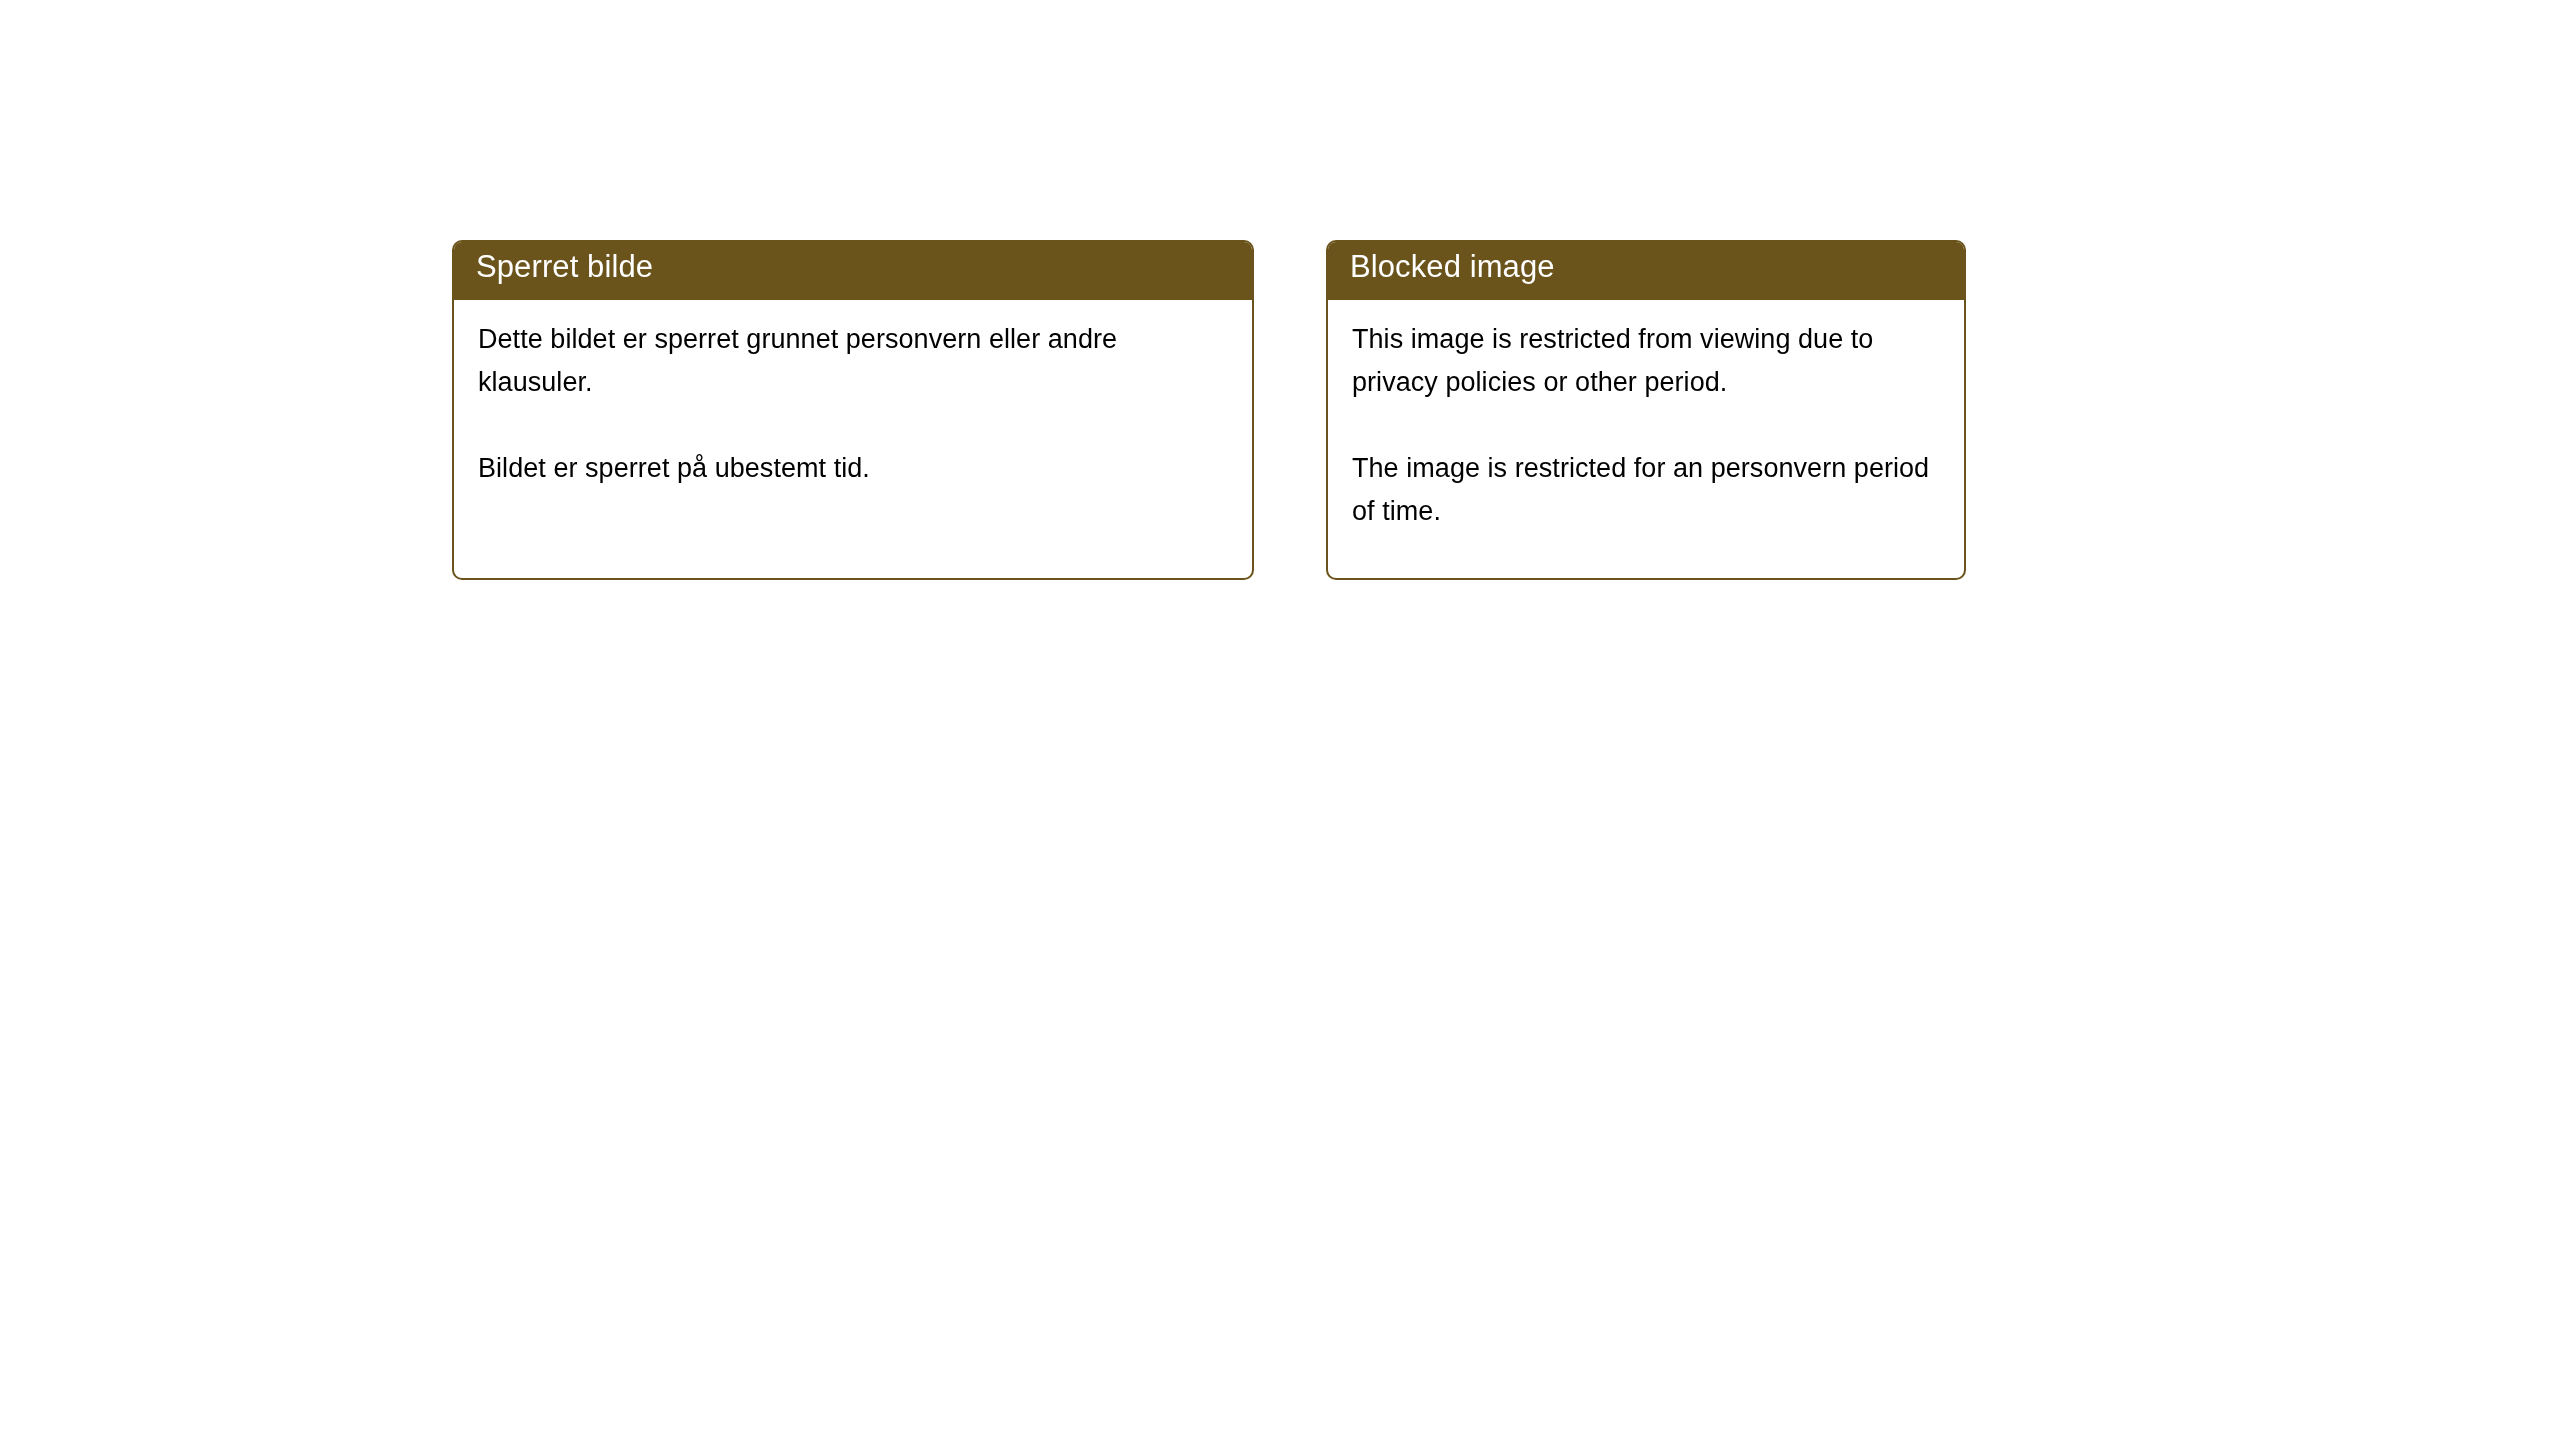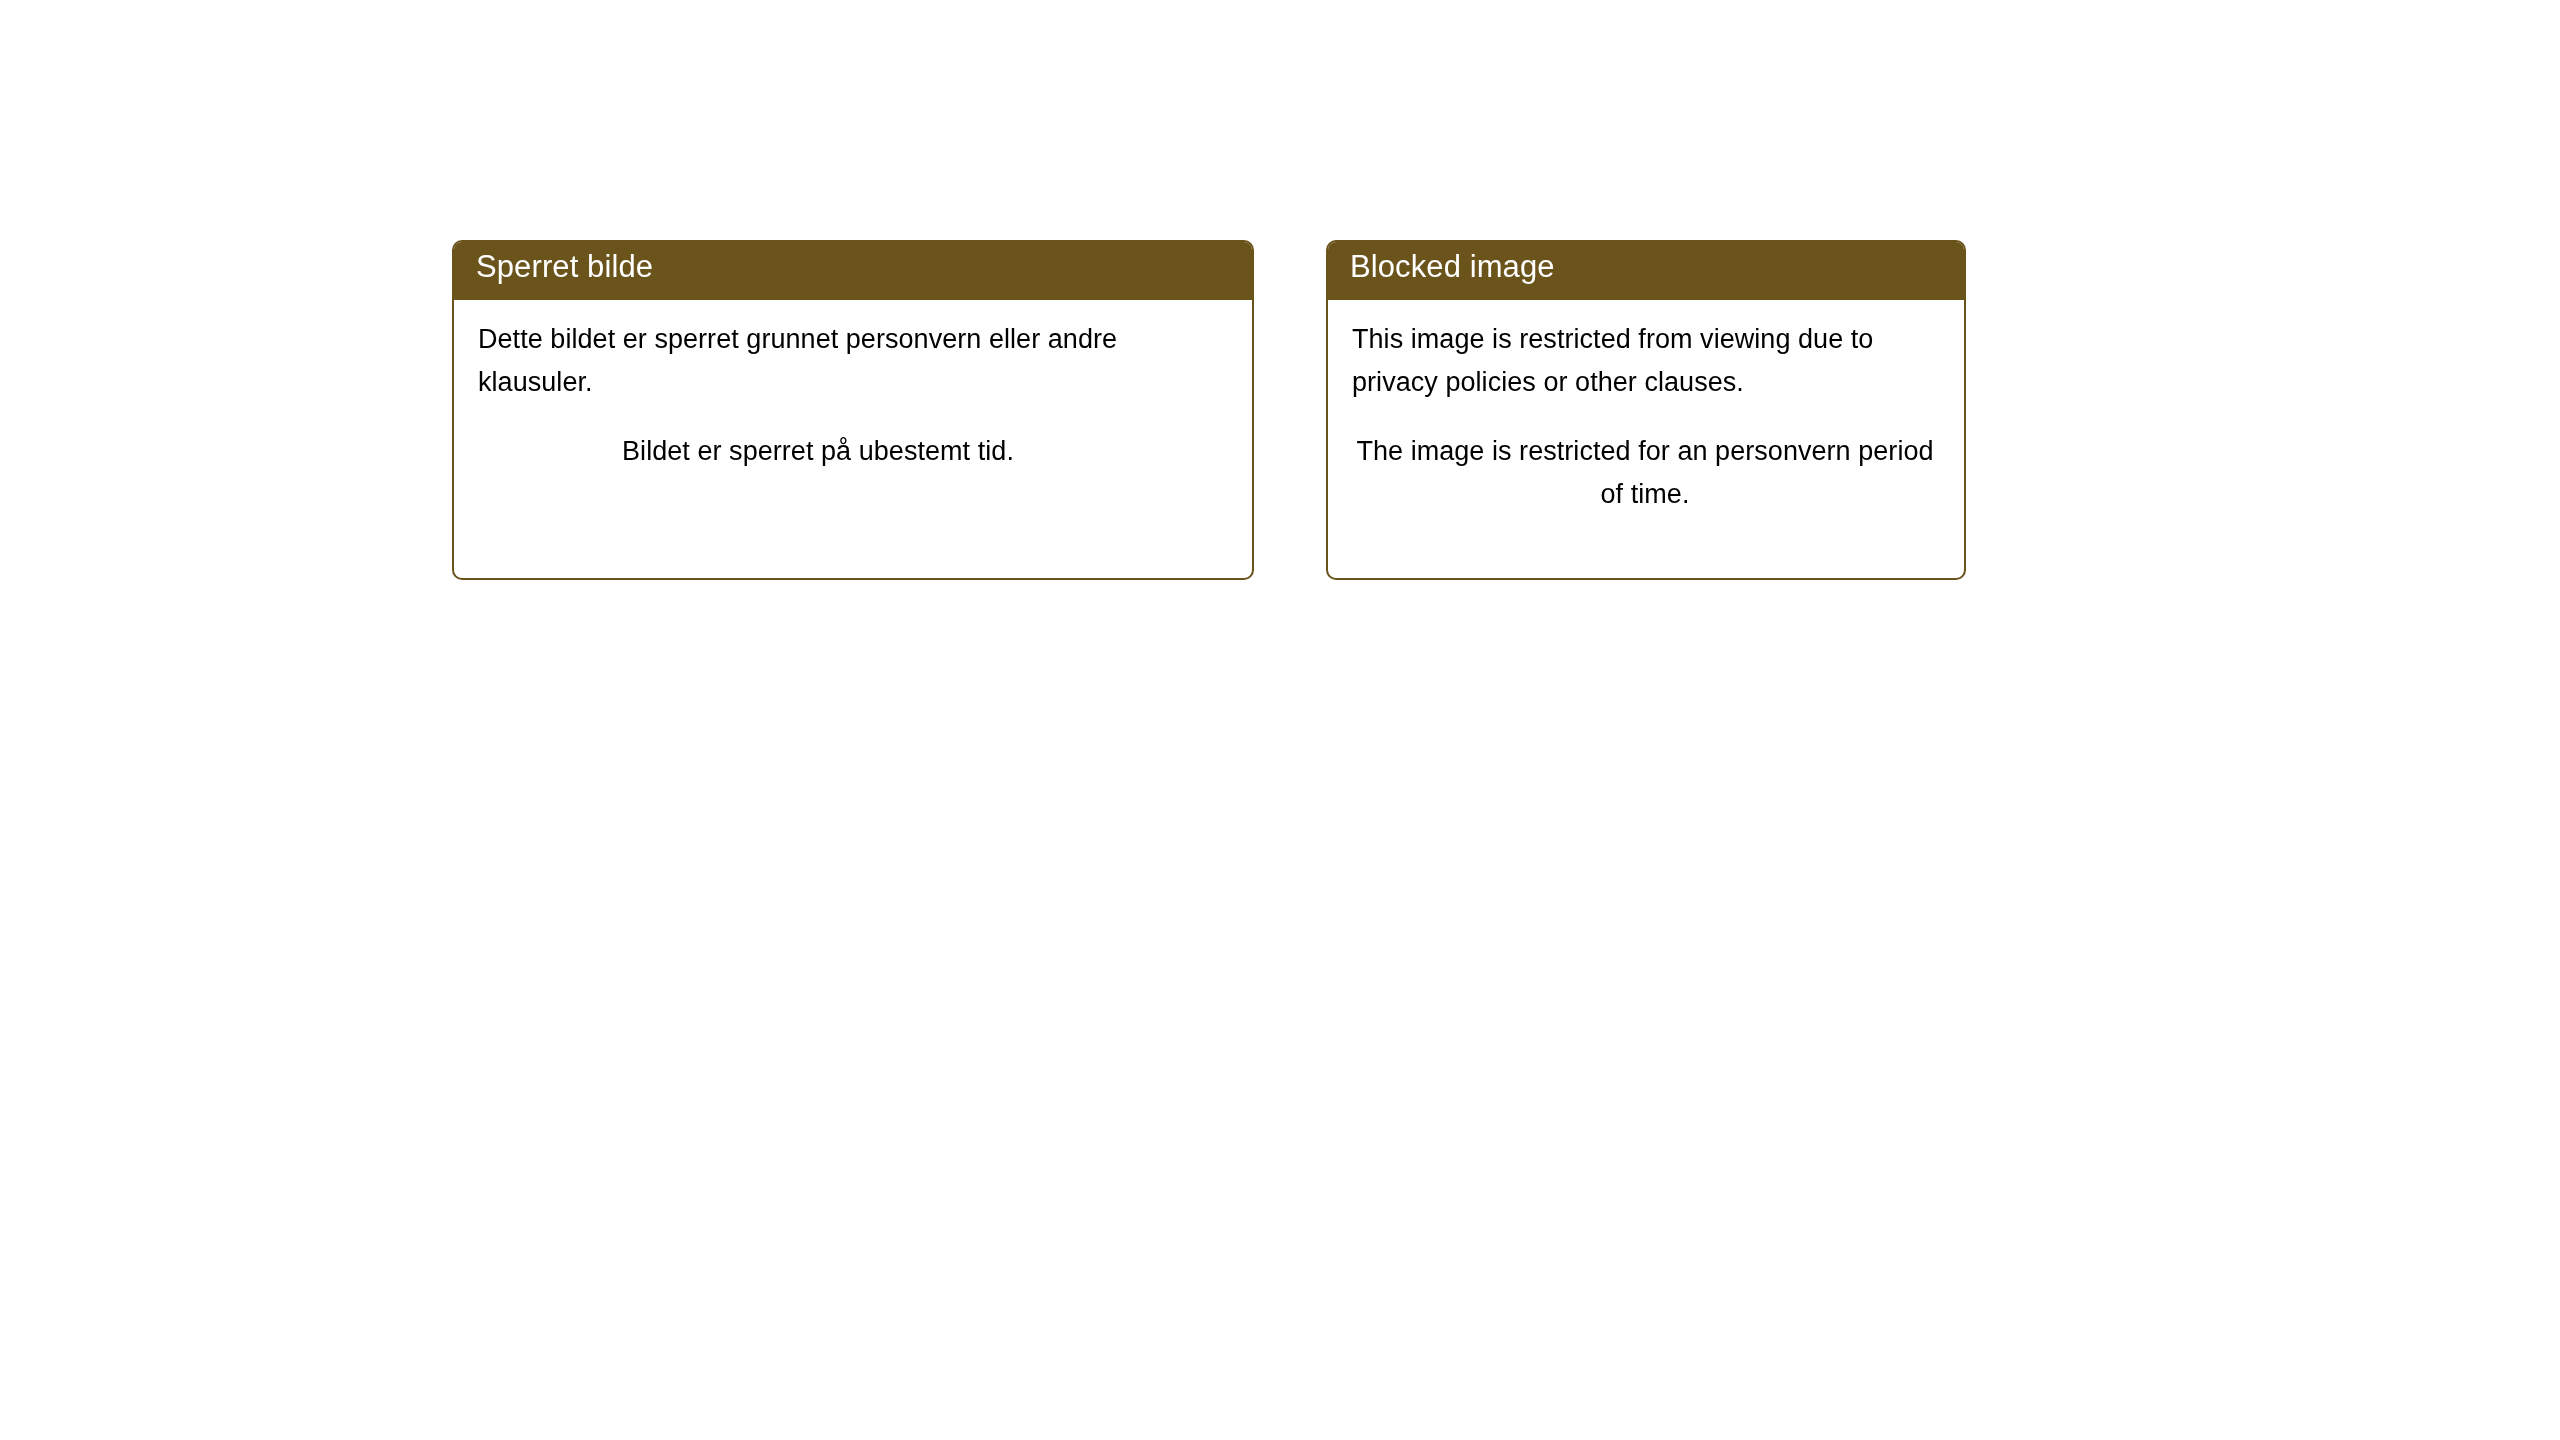--- a/index.html
+++ b/index.html
@@ -73,22 +73,21 @@
   .card-paragraph {
     color: #000000;
     font-size: 27px;
     line-height: 43px;
     font-weight: 400;
     margin: 0;
     letter-spacing: 0.05px;
   }
 
   .card-paragraph + .card-paragraph {
-    margin-top: 26px;
-    text-align: center;
+    margin-top: 43px;
   }
 
   .card-no .card-paragraph {
     max-width: 680px;
   }
 
   .card-en .card-paragraph {
     max-width: 700px;
   }
 </style>
@@ -105,18 +104,18 @@
       <p class="card-paragraph">Dette bildet er sperret grunnet personvern eller andre klausuler.</p>
       <p class="card-paragraph">Bildet er sperret på ubestemt tid.</p>
     </div>
   </section>
 
   <section class="notice-card card-en">
     <div class="card-header">
       <span class="card-header-title">Blocked image</span>
     </div>
     <div class="card-body">
-      <p class="card-paragraph">This image is restricted from viewing due to privacy policies or other clauses.</p>
+      <p class="card-paragraph">This image is restricted from viewing due to privacy policies or other period.</p>
       <p class="card-paragraph">The image is restricted for an personvern period of time.</p>
     </div>
   </section>
 
 </div>
 
 </body></html>

